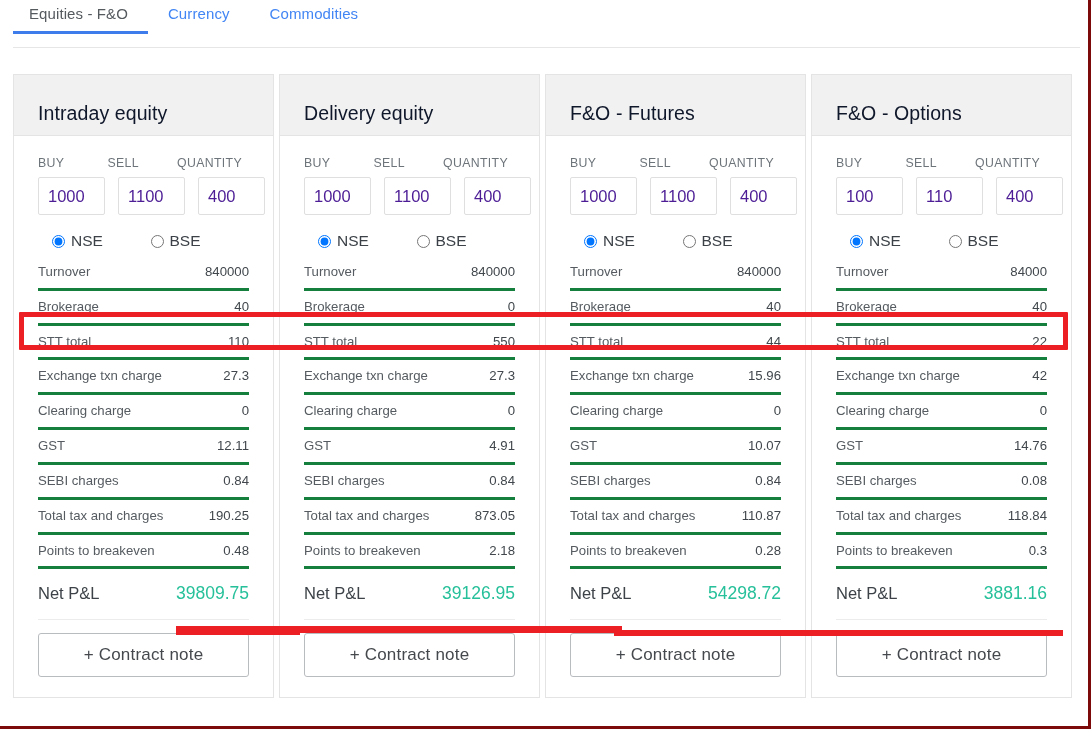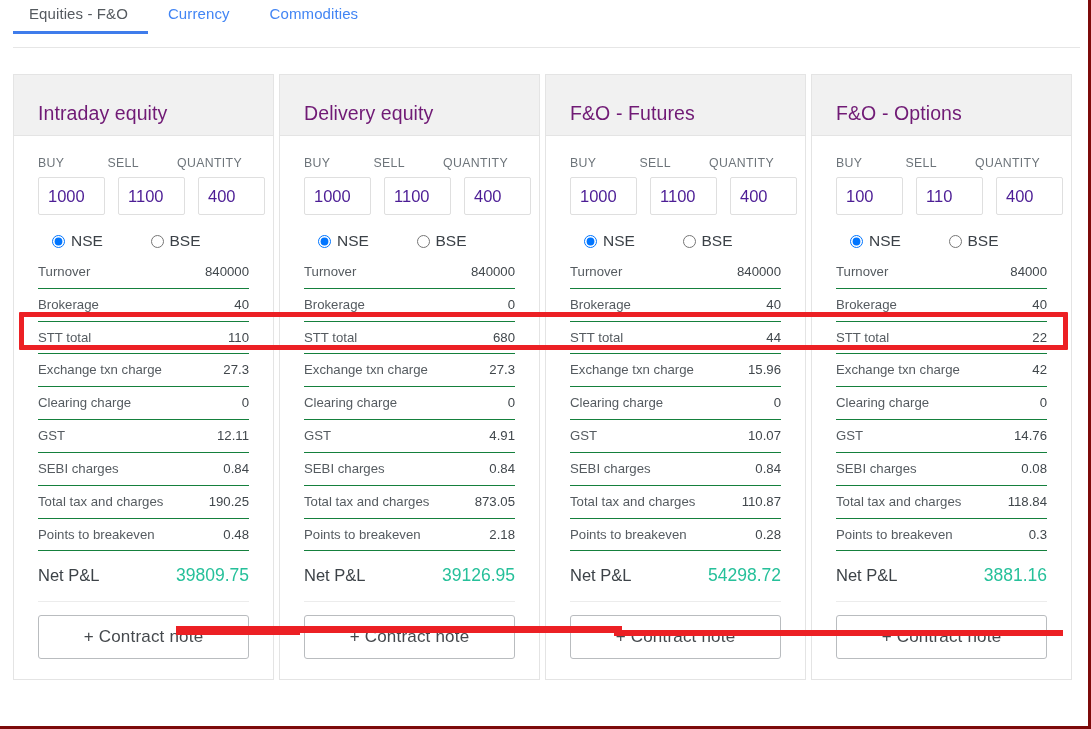--- a/index.html
+++ b/index.html
@@ -74,21 +74,21 @@
   .card-header {
     background: #f1f1f1;
     border-bottom: 1px solid #e4e4e4;
     height: 61px;
     display: flex;
     align-items: center;
     padding: 0 24px;
   }
   .card-title {
     font-size: 19.5px;
-    color: #701a75;
+    color: #0f172a;
     letter-spacing: 0.1px;
     white-space: nowrap;
     margin-top: 16px;
   }
 
   .card-body {
     padding: 0 24px;
     flex: 1;
     display: flex;
     flex-direction: column;
@@ -147,21 +147,21 @@
     font-size: 15.5px;
     color: #3b4147;
   }
 
   
   .rows { display: flex; flex-direction: column; }
   .row {
     display: flex;
     justify-content: space-between;
     align-items: flex-start;
-    border-bottom: 1px solid #15803d;
+    border-bottom: 3px solid #15803d;
     padding: 7px 0 7px 0;
     min-height: 29px;
   }
   .row-label {
     font-size: 13.2px;
     color: #555b60;
     line-height: 1.35;
     max-width: 130px;
   }
   .row-value {
@@ -350,21 +350,21 @@
           <div class="row">
             <div class="row-label">Turnover</div>
             <div class="row-value">840000</div>
           </div>
           <div class="row">
             <div class="row-label">Brokerage</div>
             <div class="row-value">0</div>
           </div>
           <div class="row">
             <div class="row-label">STT total</div>
-            <div class="row-value">680</div>
+            <div class="row-value">550</div>
           </div>
           <div class="row">
             <div class="row-label">Exchange txn charge</div>
             <div class="row-value">27.3</div>
           </div>
           <div class="row">
             <div class="row-label">Clearing charge</div>
             <div class="row-value">0</div>
           </div>
           <div class="row">

